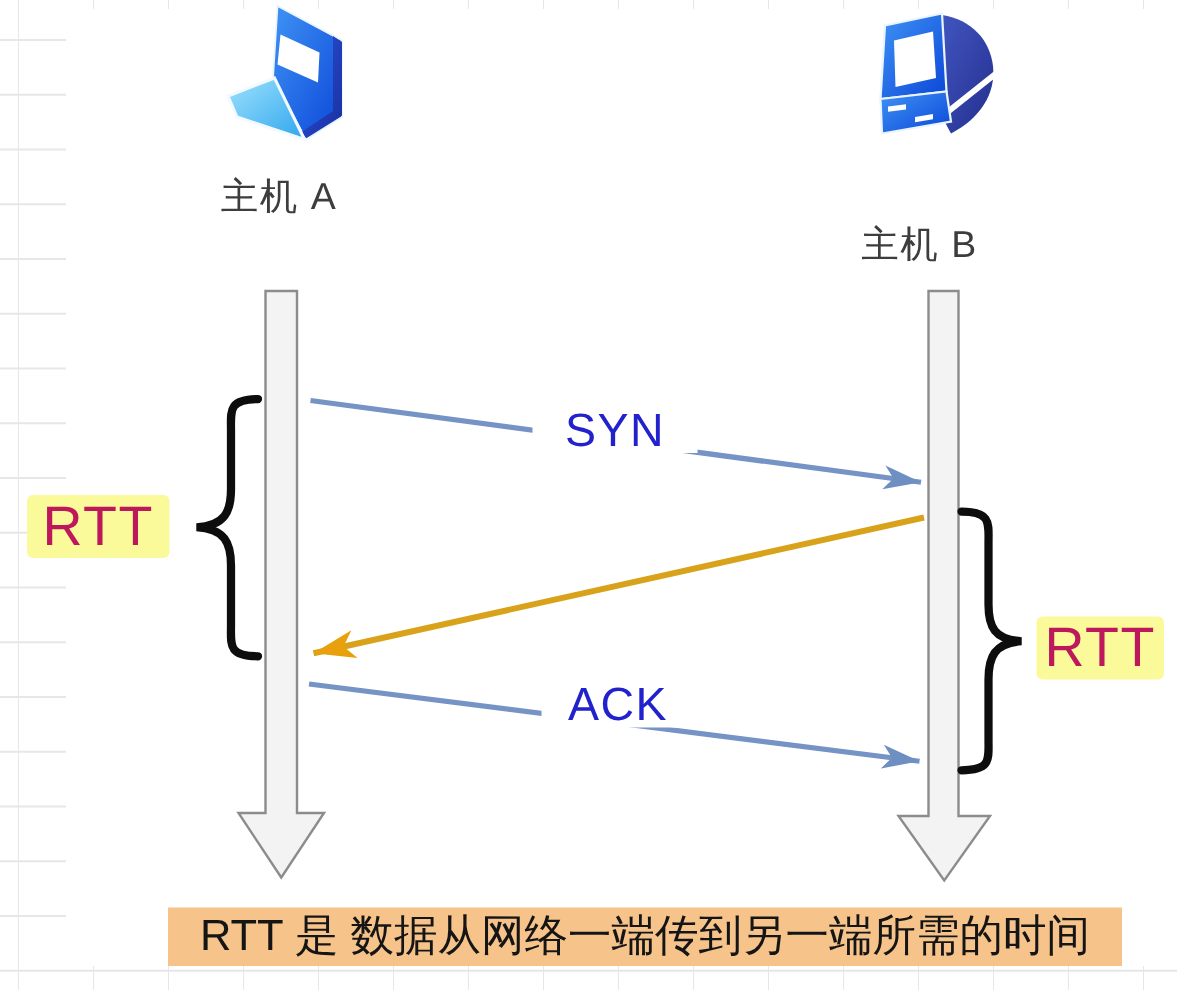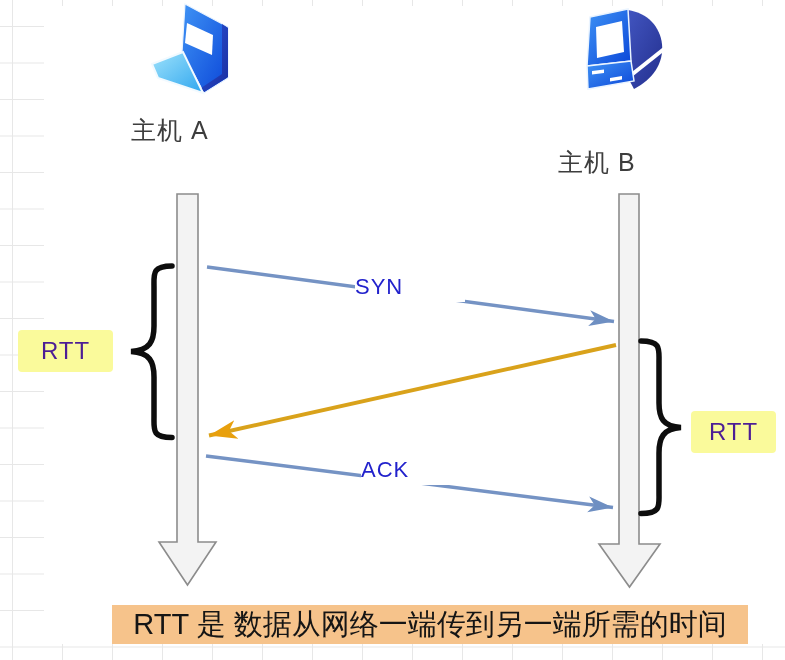--- a/index.html
+++ b/index.html
@@ -21,32 +21,32 @@
     position:absolute;left:44px;top:6px;width:741px;height:638px;background:#fff;
   }
   svg.shapes{position:absolute;left:0;top:0;width:785px;height:660px;}
   .lifeline{fill:var(--lifeline-fill,#F3F3F3);stroke:var(--lifeline-stroke,#8C8C8C);stroke-width:1.6;}
   .msg-blue{stroke:var(--blue-line,#7593C4);stroke-width:3.5;fill:none;}
   .msg-orange{stroke:var(--orange-line,#D9A21B);stroke-width:4;fill:none;}
   .head-blue{fill:var(--blue-arrowhead,#6E8FC2);}
   .head-orange{fill:var(--orange-arrowhead,#E8A00D);}
   .brace{fill:none;stroke:var(--brace-color,#0D0D0D);stroke-width:5.5;stroke-linecap:round;}
   .host-label{
-    position:absolute;width:110px;text-align:left;
+    position:absolute;width:110px;text-align:center;
     font-size:25px;color:var(--label-text,#3D3D3D);letter-spacing:1px;
   }
   .msg-label{
-    position:absolute;background:#fff;
-    font-size:22px;letter-spacing:1px;line-height:30px;
+    position:absolute;text-align:center;background:#fff;
+    font-size:31px;letter-spacing:1px;line-height:30px;
   }
   .msg-label.blue{color:var(--blue-text,#2222CC);}
   .msg-label.orange{color:var(--orange-text,#F0831C);}
   .rtt-badge{
     position:absolute;background:var(--yellow-highlight,#FAFA9B);
-    color:#4c1d95;font-size:24px;text-align:center;border-radius:4px;
+    color:#be185d;font-size:37px;text-align:center;border-radius:4px;
     display:flex;align-items:center;justify-content:center;letter-spacing:1px;
   }
   .caption-bar{
     position:absolute;left:112px;top:605px;width:636px;height:39px;
     background:var(--caption-bg,#F6C38B);color:#151515;
     font-size:29px;line-height:39px;text-align:center;white-space:nowrap;
   }
   .icon-box{position:absolute;}
 </style>
 </head>

